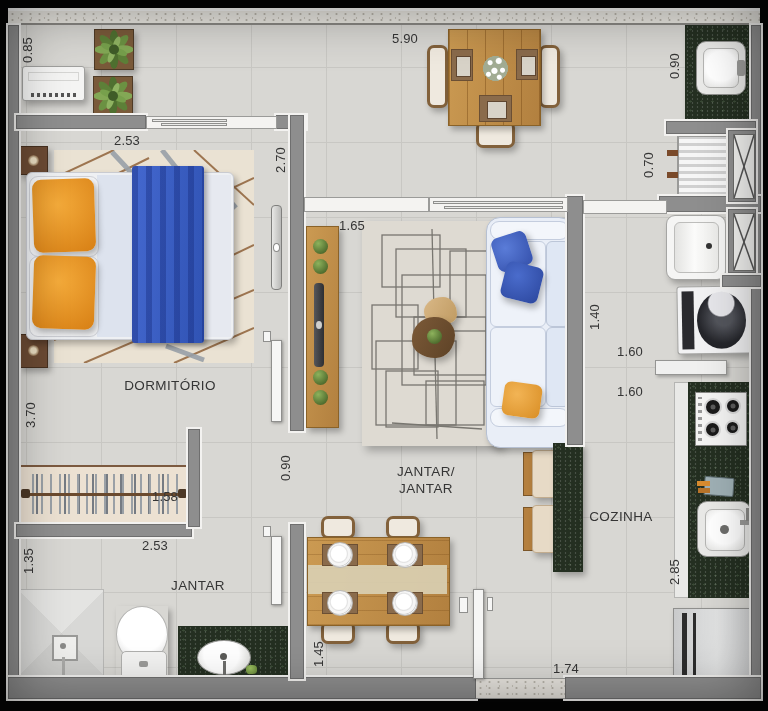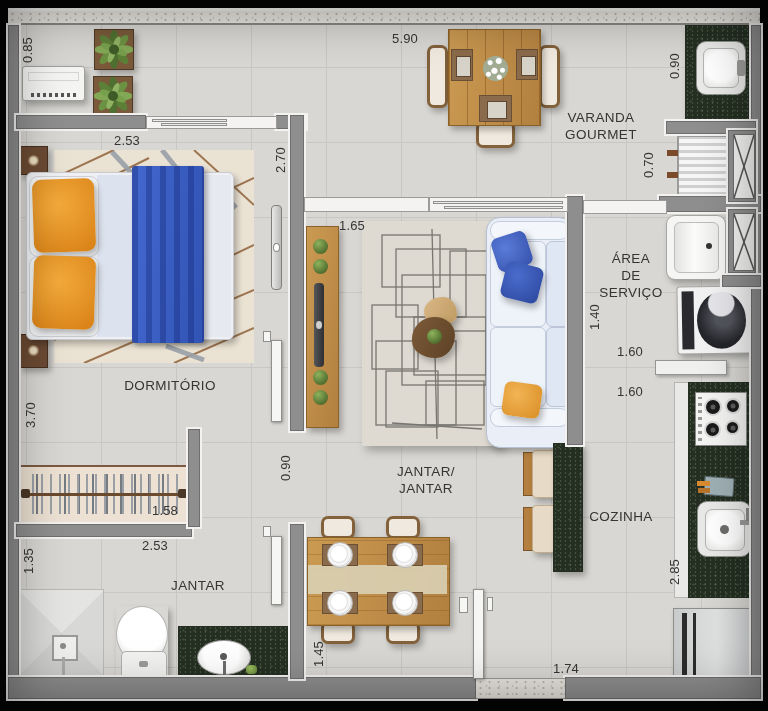--- a/index.html
+++ b/index.html
@@ -362,44 +362,35 @@
   <div class="door" style="left:473px;top:589px;width:11px;height:90px;"></div>
   <div class="jamb" style="left:459px;top:597px;width:9px;height:16px;"></div>
   <div class="jamb" style="left:487px;top:597px;width:6px;height:14px;"></div>
 
   <div class="lab" style="left:170px;top:386px;">DORMITÓRIO</div>
   <div class="lab" style="left:198px;top:586px;">JANTAR</div>
   <div class="lab" style="left:426px;top:481px;">
     <span class="ln">JANTAR/</span>
     <span class="ln">JANTAR</span>
   </div>
-  <div class="lab" style="left:601px;top:127px;">
-    <span class="ln">VARANDA</span>
-    <span class="ln">GOURMET</span>
-  </div>
-  <div class="lab" style="left:631px;top:276px;">
-    <span class="ln">ÁREA</span>
-    <span class="ln">DE</span>
-    <span class="ln">SERVIÇO</span>
-  </div>
   <div class="lab" style="left:621px;top:517px;">COZINHA</div>
 
   <div class="dim v" style="left:27px;top:50px;">0.85</div>
   <div class="dim" style="left:405px;top:38px;">5.90</div>
   <div class="dim v" style="left:674px;top:66px;">0.90</div>
   <div class="dim" style="left:127px;top:140px;">2.53</div>
   <div class="dim v" style="left:280px;top:160px;">2.70</div>
   <div class="dim v" style="left:648px;top:165px;">0.70</div>
   <div class="dim" style="left:352px;top:225px;">1.65</div>
   <div class="dim v" style="left:594px;top:317px;">1.40</div>
   <div class="dim" style="left:630px;top:351px;">1.60</div>
   <div class="dim" style="left:630px;top:391px;">1.60</div>
   <div class="dim v" style="left:30px;top:415px;">3.70</div>
   <div class="dim v" style="left:285px;top:468px;">0.90</div>
-  <div class="dim" style="left:165px;top:510px;">1.58</div>
+  <div class="dim" style="left:165px;top:496px;">1.58</div>
   <div class="dim" style="left:155px;top:545px;">2.53</div>
   <div class="dim v" style="left:28px;top:561px;">1.35</div>
   <div class="dim v" style="left:674px;top:572px;">2.85</div>
   <div class="dim v" style="left:318px;top:654px;">1.45</div>
   <div class="dim" style="left:566px;top:668px;">1.74</div>
 
   <div id="vignette"></div>
 </div>
 
 </body></html>

